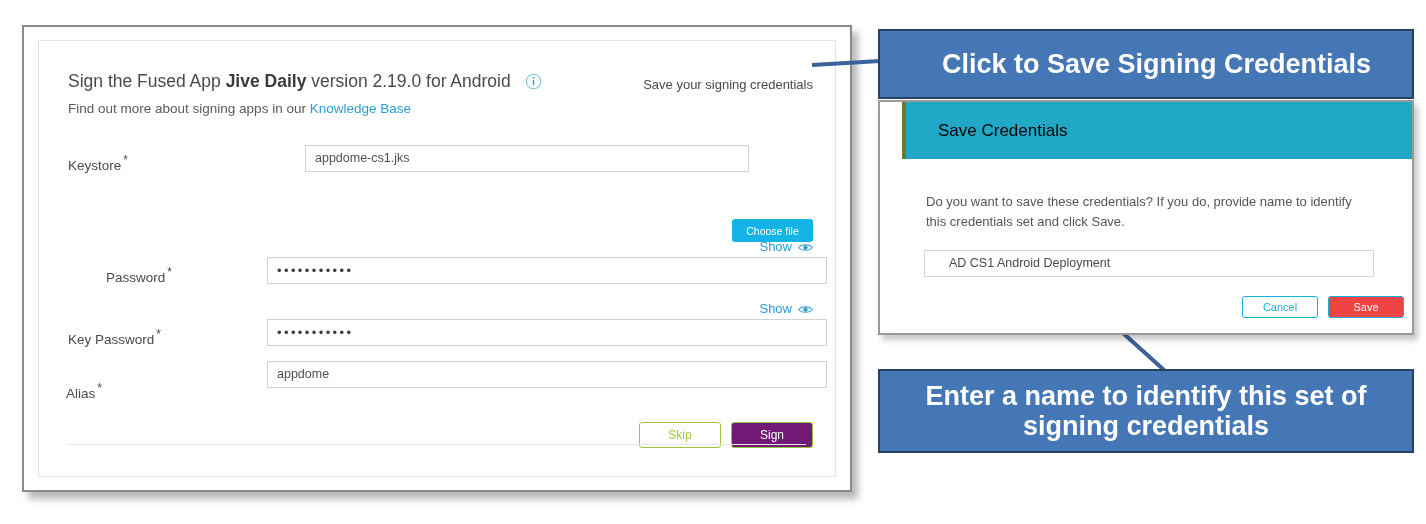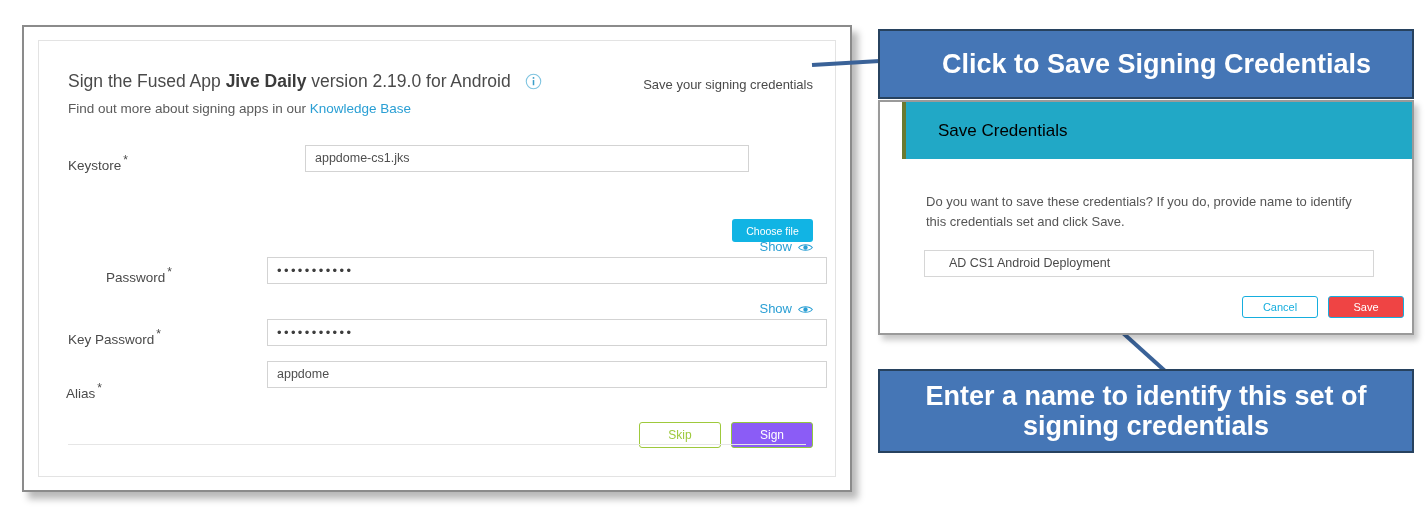--- a/index.html
+++ b/index.html
@@ -149,21 +149,21 @@
     cursor: pointer;
     box-sizing: border-box;
     font-family: "Liberation Sans", sans-serif;
   }
   .btn-skip {
     background: #ffffff;
     border: 1.5px solid #9ec93c;
     color: #9ec93c;
   }
   .btn-sign {
-    background: #8b5cf6;
+    background: #701a75;
     border: 1.5px solid #92c83e;
     color: #ffffff;
   }
 
   .bottom-rule {
     position: absolute;
     left: 29px;
     right: 29px;
     top: 403px;
     height: 1px;

